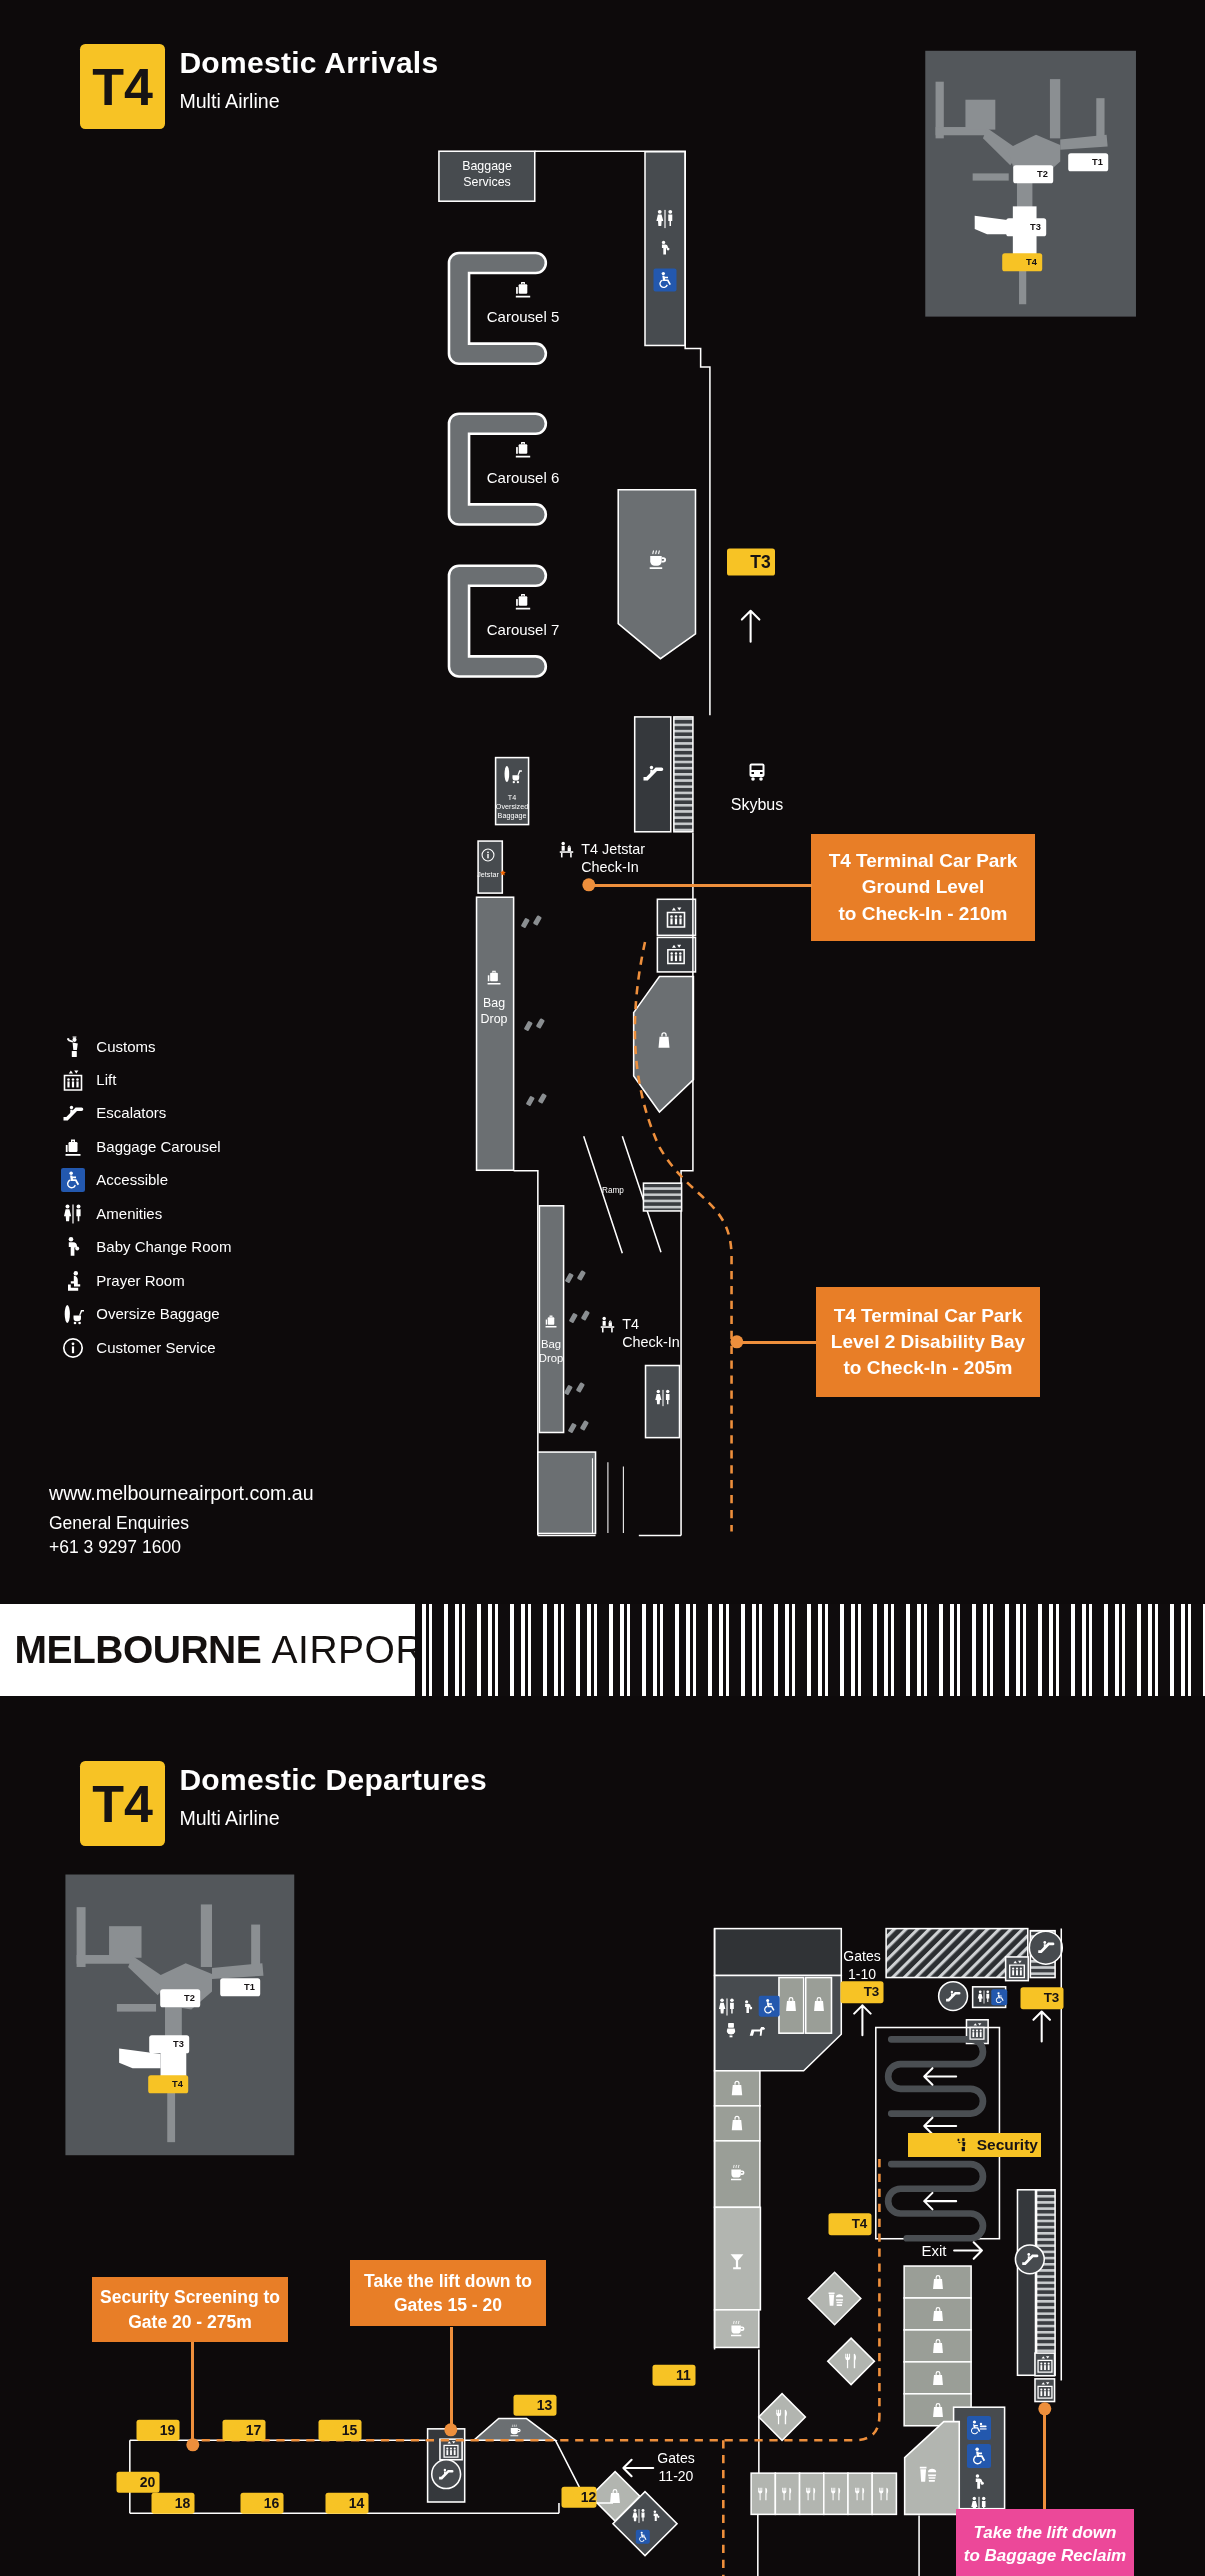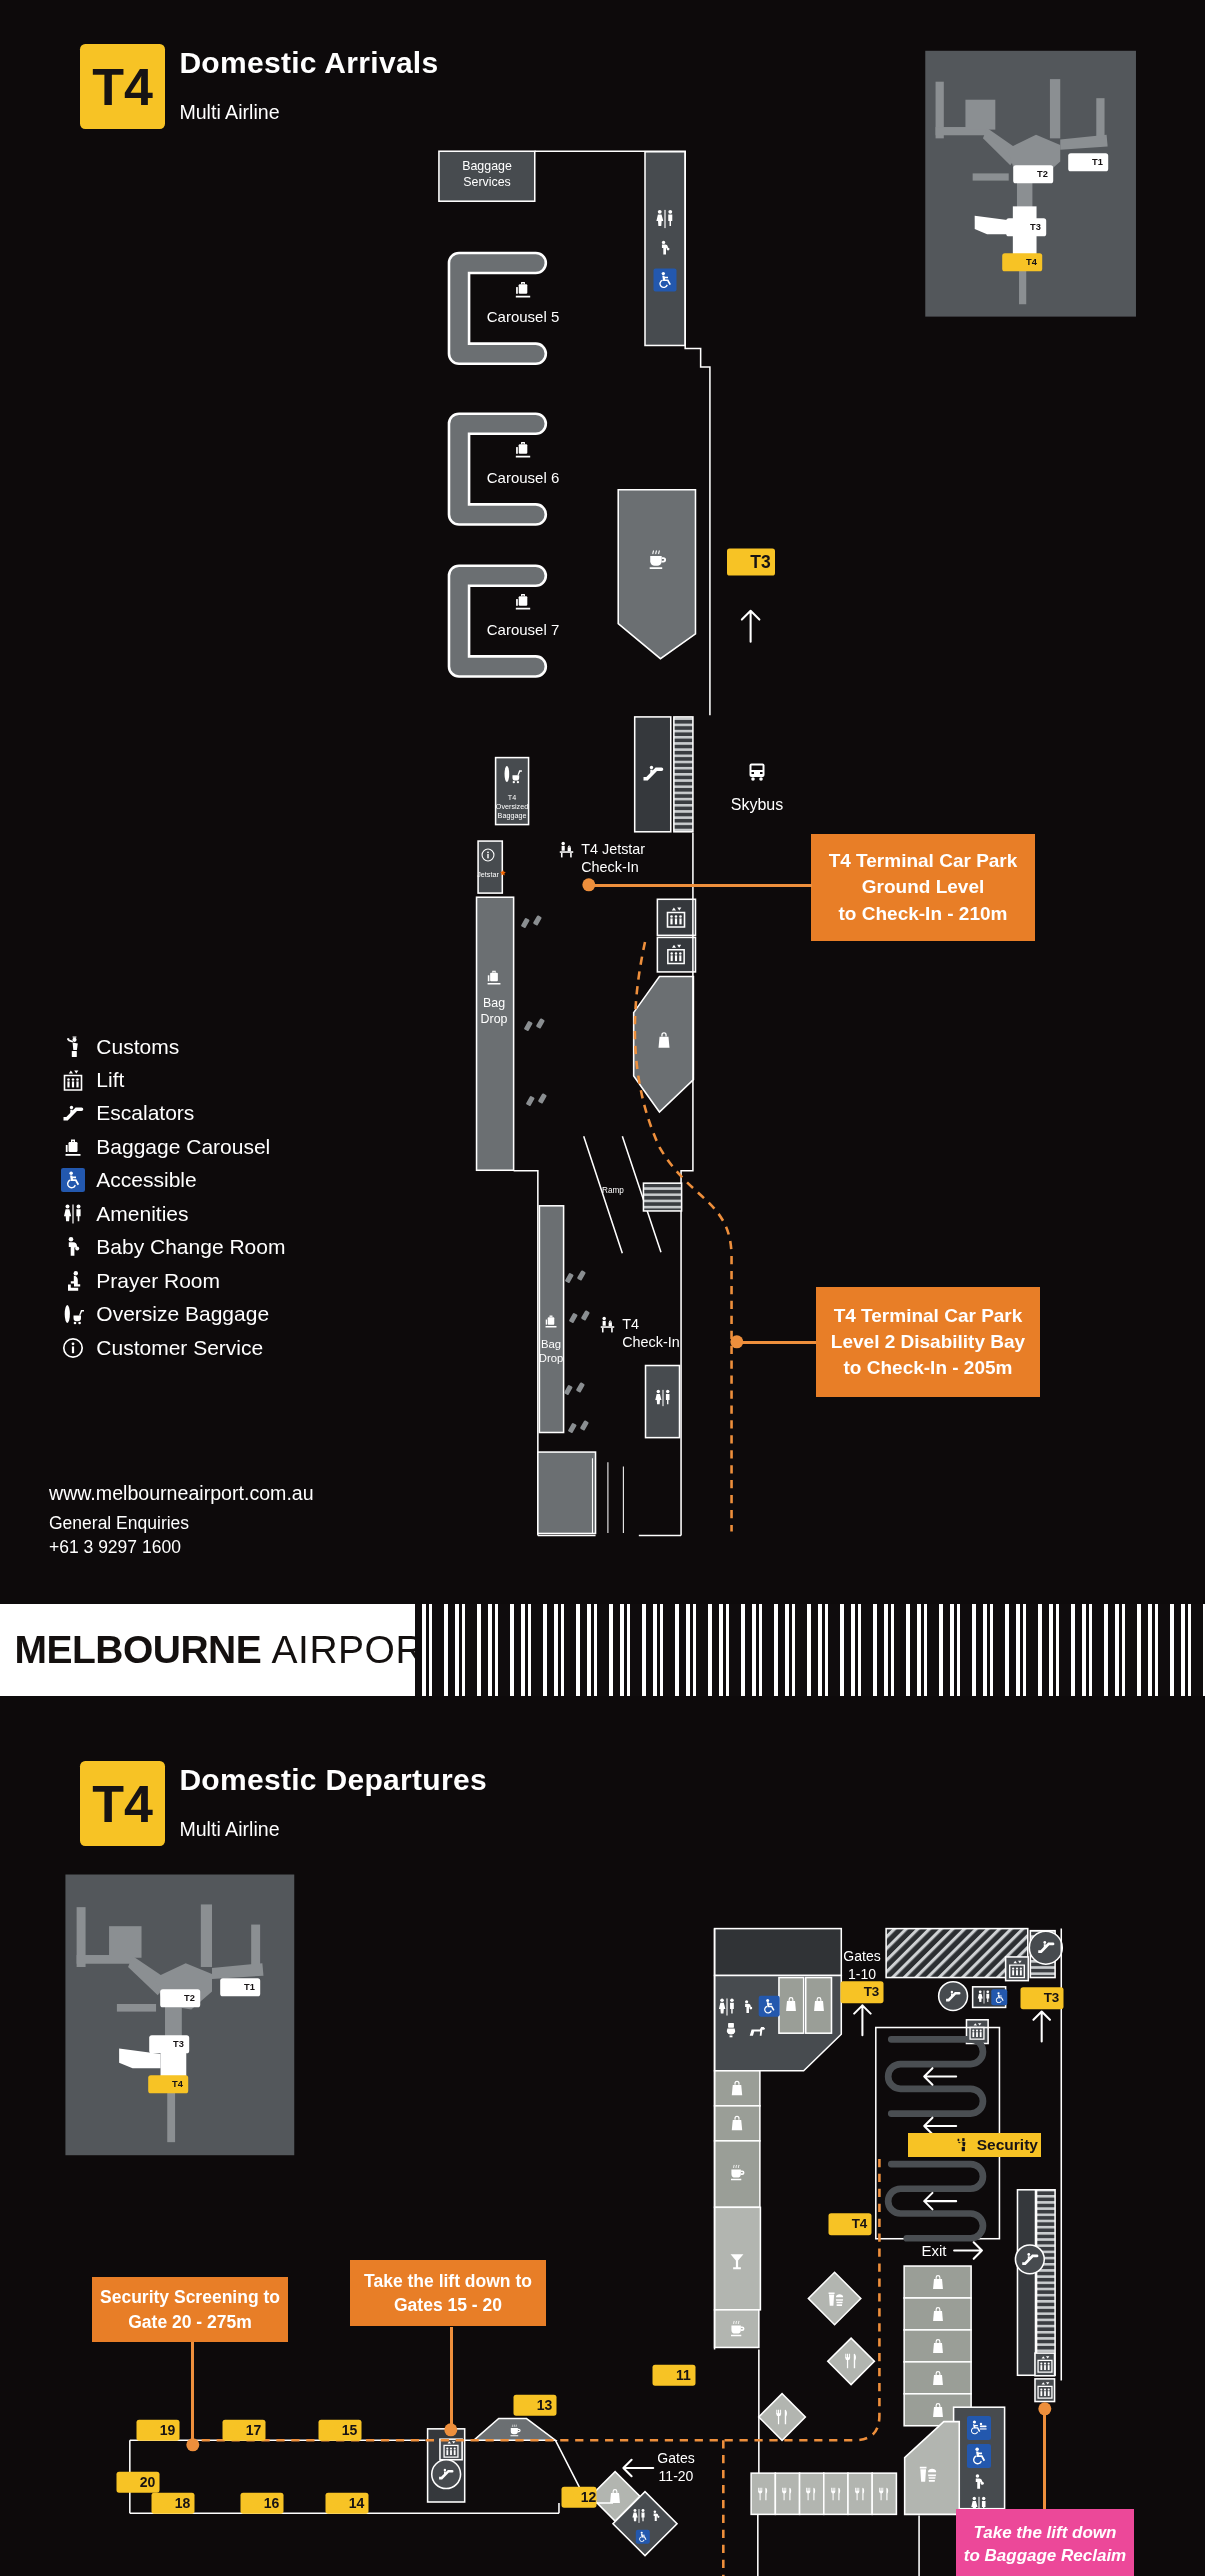--- a/index.html
+++ b/index.html
@@ -4,21 +4,21 @@
 <style>
   html,body{margin:0;padding:0;background:#0D0A0B;}
   .page{position:relative;width:1205px;height:3409px;background:#0D0A0B;overflow:hidden;
         font-family:"Liberation Sans",sans-serif;color:#fff;}
   svg.maplayer{position:absolute;left:0;top:0;width:1205px;height:3409px;pointer-events:none;}
   
   .hdr{position:absolute;display:flex;gap:14.4px;align-items:flex-start;}
   .tbadge{width:85px;height:85px;border-radius:5.2px;background:#F7C325;color:#171314;
           display:flex;align-items:center;justify-content:center;font-size:52px;font-weight:700;}
   .hdr h1{margin:2.1px 0 0 0;font-size:30px;font-weight:700;letter-spacing:0.3px;}
-  .hdr .sub{font-size:19.6px;font-weight:400;margin-top:21px;}
+  .hdr .sub{font-size:19.6px;font-weight:400;margin-top:10px;}
   
   .banner{position:absolute;left:0;width:1205px;height:92px;background:#fff;color:#14100f;}
   .banner .btxt{position:absolute;left:14.4px;top:50%;transform:translateY(-50%);font-size:39px;white-space:nowrap;}
   .banner .b1{font-weight:800;letter-spacing:-0.5px;}
   .banner .b2{font-weight:400;margin-left:10.3px;letter-spacing:0.5px;}
   .banner .stripes{position:absolute;left:415px;right:0;top:0;bottom:0;
      background:repeating-linear-gradient(90deg,#0f0c0d 0 7.2px,#fff 7.2px 11.3px,#0f0c0d 11.3px 14.4px,#fff 14.4px 17.5px,#0f0c0d 17.5px 29px,#fff 29px 33px);}
   
   .maplabel{position:absolute;transform:translateX(-50%);text-align:center;line-height:1.25;white-space:nowrap;}
   .maplabel.left{transform:none;text-align:left;}
@@ -36,21 +36,21 @@
   .icon{position:absolute;transform:translate(-50%,-50%);display:flex;align-items:center;justify-content:center;color:#fff;}
   .icon svg{width:100%;height:100%;}
   .icon.blue{background:#2358AE;border-radius:2.1px;}
   .icon.blue svg{width:80%;height:80%;}
   
   .legrow{position:absolute;display:flex;align-items:center;gap:11.3px;}
   .legrow .ibox{width:24px;height:24px;flex:0 0 24px;display:flex;align-items:center;justify-content:center;color:#fff;}
   .legrow .ibox.blue{background:#2358AE;border-radius:2.1px;}
   .legrow .ibox.blue svg{width:80%;height:80%;}
   .legrow .ibox svg{width:100%;height:100%;}
-  .legrow .ltxt{font-size:21px;line-height:1.15;}
+  .legrow .ltxt{font-size:15px;line-height:1.15;}
   .contact{position:absolute;line-height:1.0;}
   .contact .w{font-size:19.6px;margin-bottom:11.3px;}
   .contact .g{font-size:17.5px;margin-bottom:6.2px;}
   .contact .p{font-size:17.5px;}
   .secbanner{position:absolute;background:#F7C325;color:#171314;display:flex;align-items:center;
      justify-content:center;gap:6.2px;font-weight:700;}
   .secbanner svg{color:#171314;}
 </style>
 </head>
 <body>

